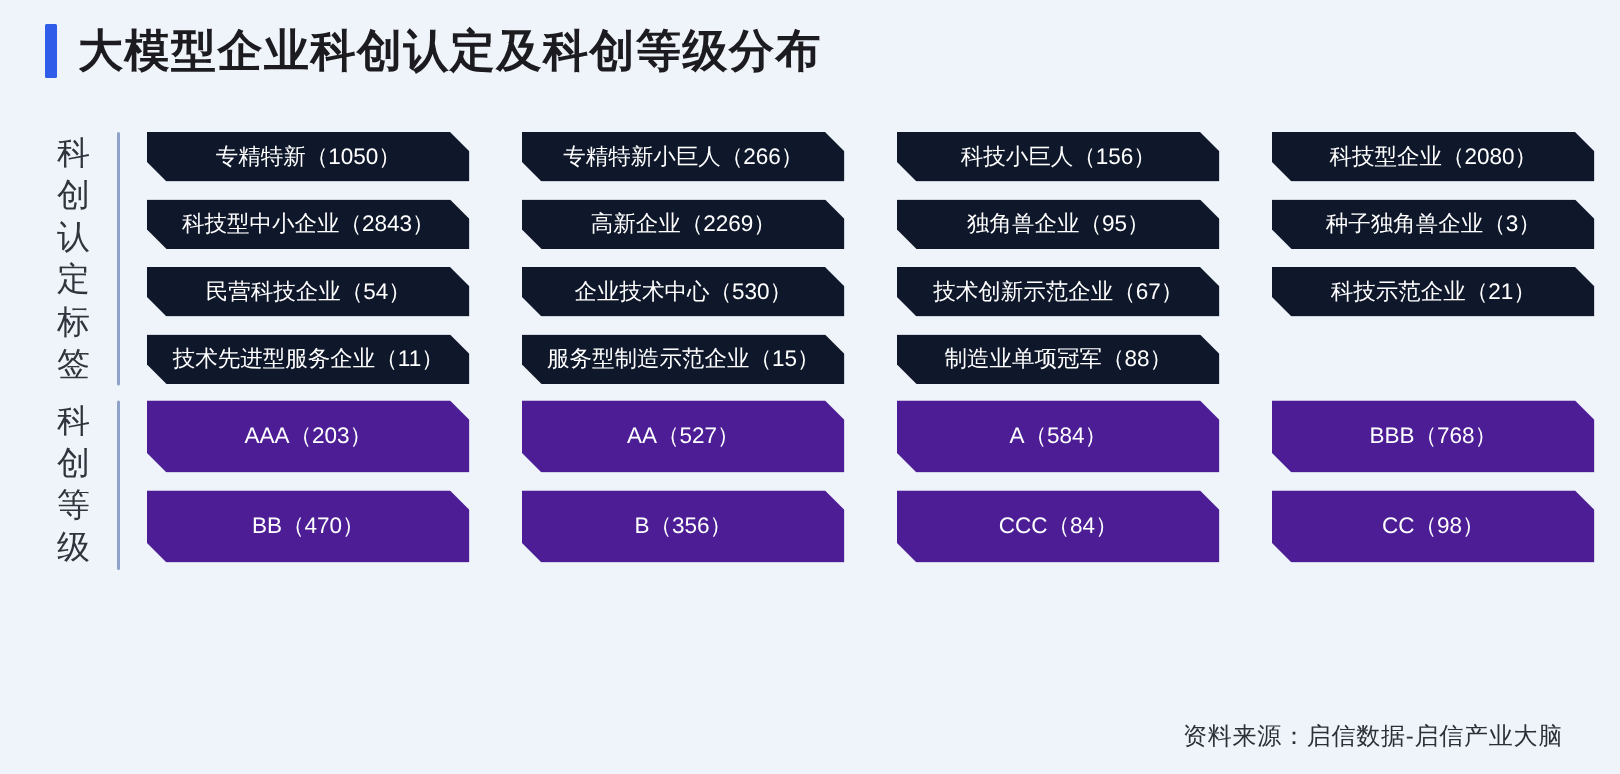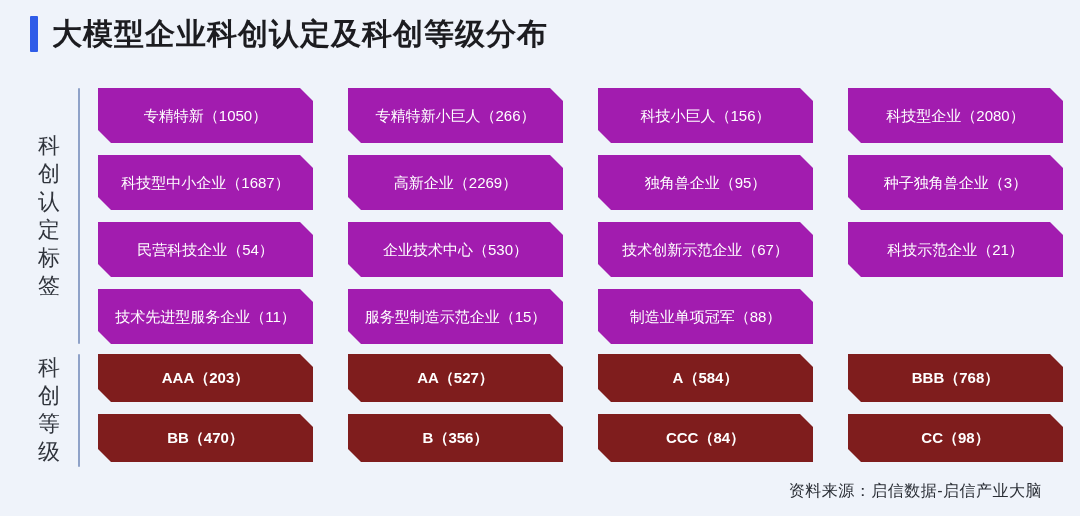--- a/index.html
+++ b/index.html
@@ -90,40 +90,39 @@
   }
   .row {
     display: flex;
     gap: 35px;
   }
   .row + .row { margin-top: 12px; }
 
   
   .badge {
     width: 215px;
-    height: 55px;
+    height: 33px;
     display: flex;
     align-items: center;
     justify-content: center;
     text-align: center;
     color: #ffffff;
     font-size: 15px;
     line-height: 1.18;
     padding: 0 8px;
     box-sizing: border-box;
     position: relative;
     
     clip-path: polygon(0 0, calc(100% - 13px) 0, 100% 13px, 100% 100%, 13px 100%, 0 calc(100% - 13px));
-    background: #a21caf;
+    background: #0f172a;
     filter: drop-shadow(1px 2px 2px rgba(40,70,150,0.28));
   }
   .badge.lvl {
-    background: #7f1d1d;
+    background: #4c1d95;
     height: 48px;
-    font-weight: bold;
   }
   .badge-text {
     display: block;
   }
 
   
   .footer {
     position: absolute;
     right: 38px;
     bottom: 14px;
@@ -158,21 +157,21 @@
           </div>
         <div class="badge">
             <span class="badge-text">科技小巨人（156）</span>
           </div>
         <div class="badge">
             <span class="badge-text">科技型企业（2080）</span>
           </div>
       </div>
       <div class="row">
         <div class="badge">
-            <span class="badge-text">科技型中小企业（1687）</span>
+            <span class="badge-text">科技型中小企业（2843）</span>
           </div>
         <div class="badge">
             <span class="badge-text">高新企业（2269）</span>
           </div>
         <div class="badge">
             <span class="badge-text">独角兽企业（95）</span>
           </div>
         <div class="badge">
             <span class="badge-text">种子独角兽企业（3）</span>
           </div>

